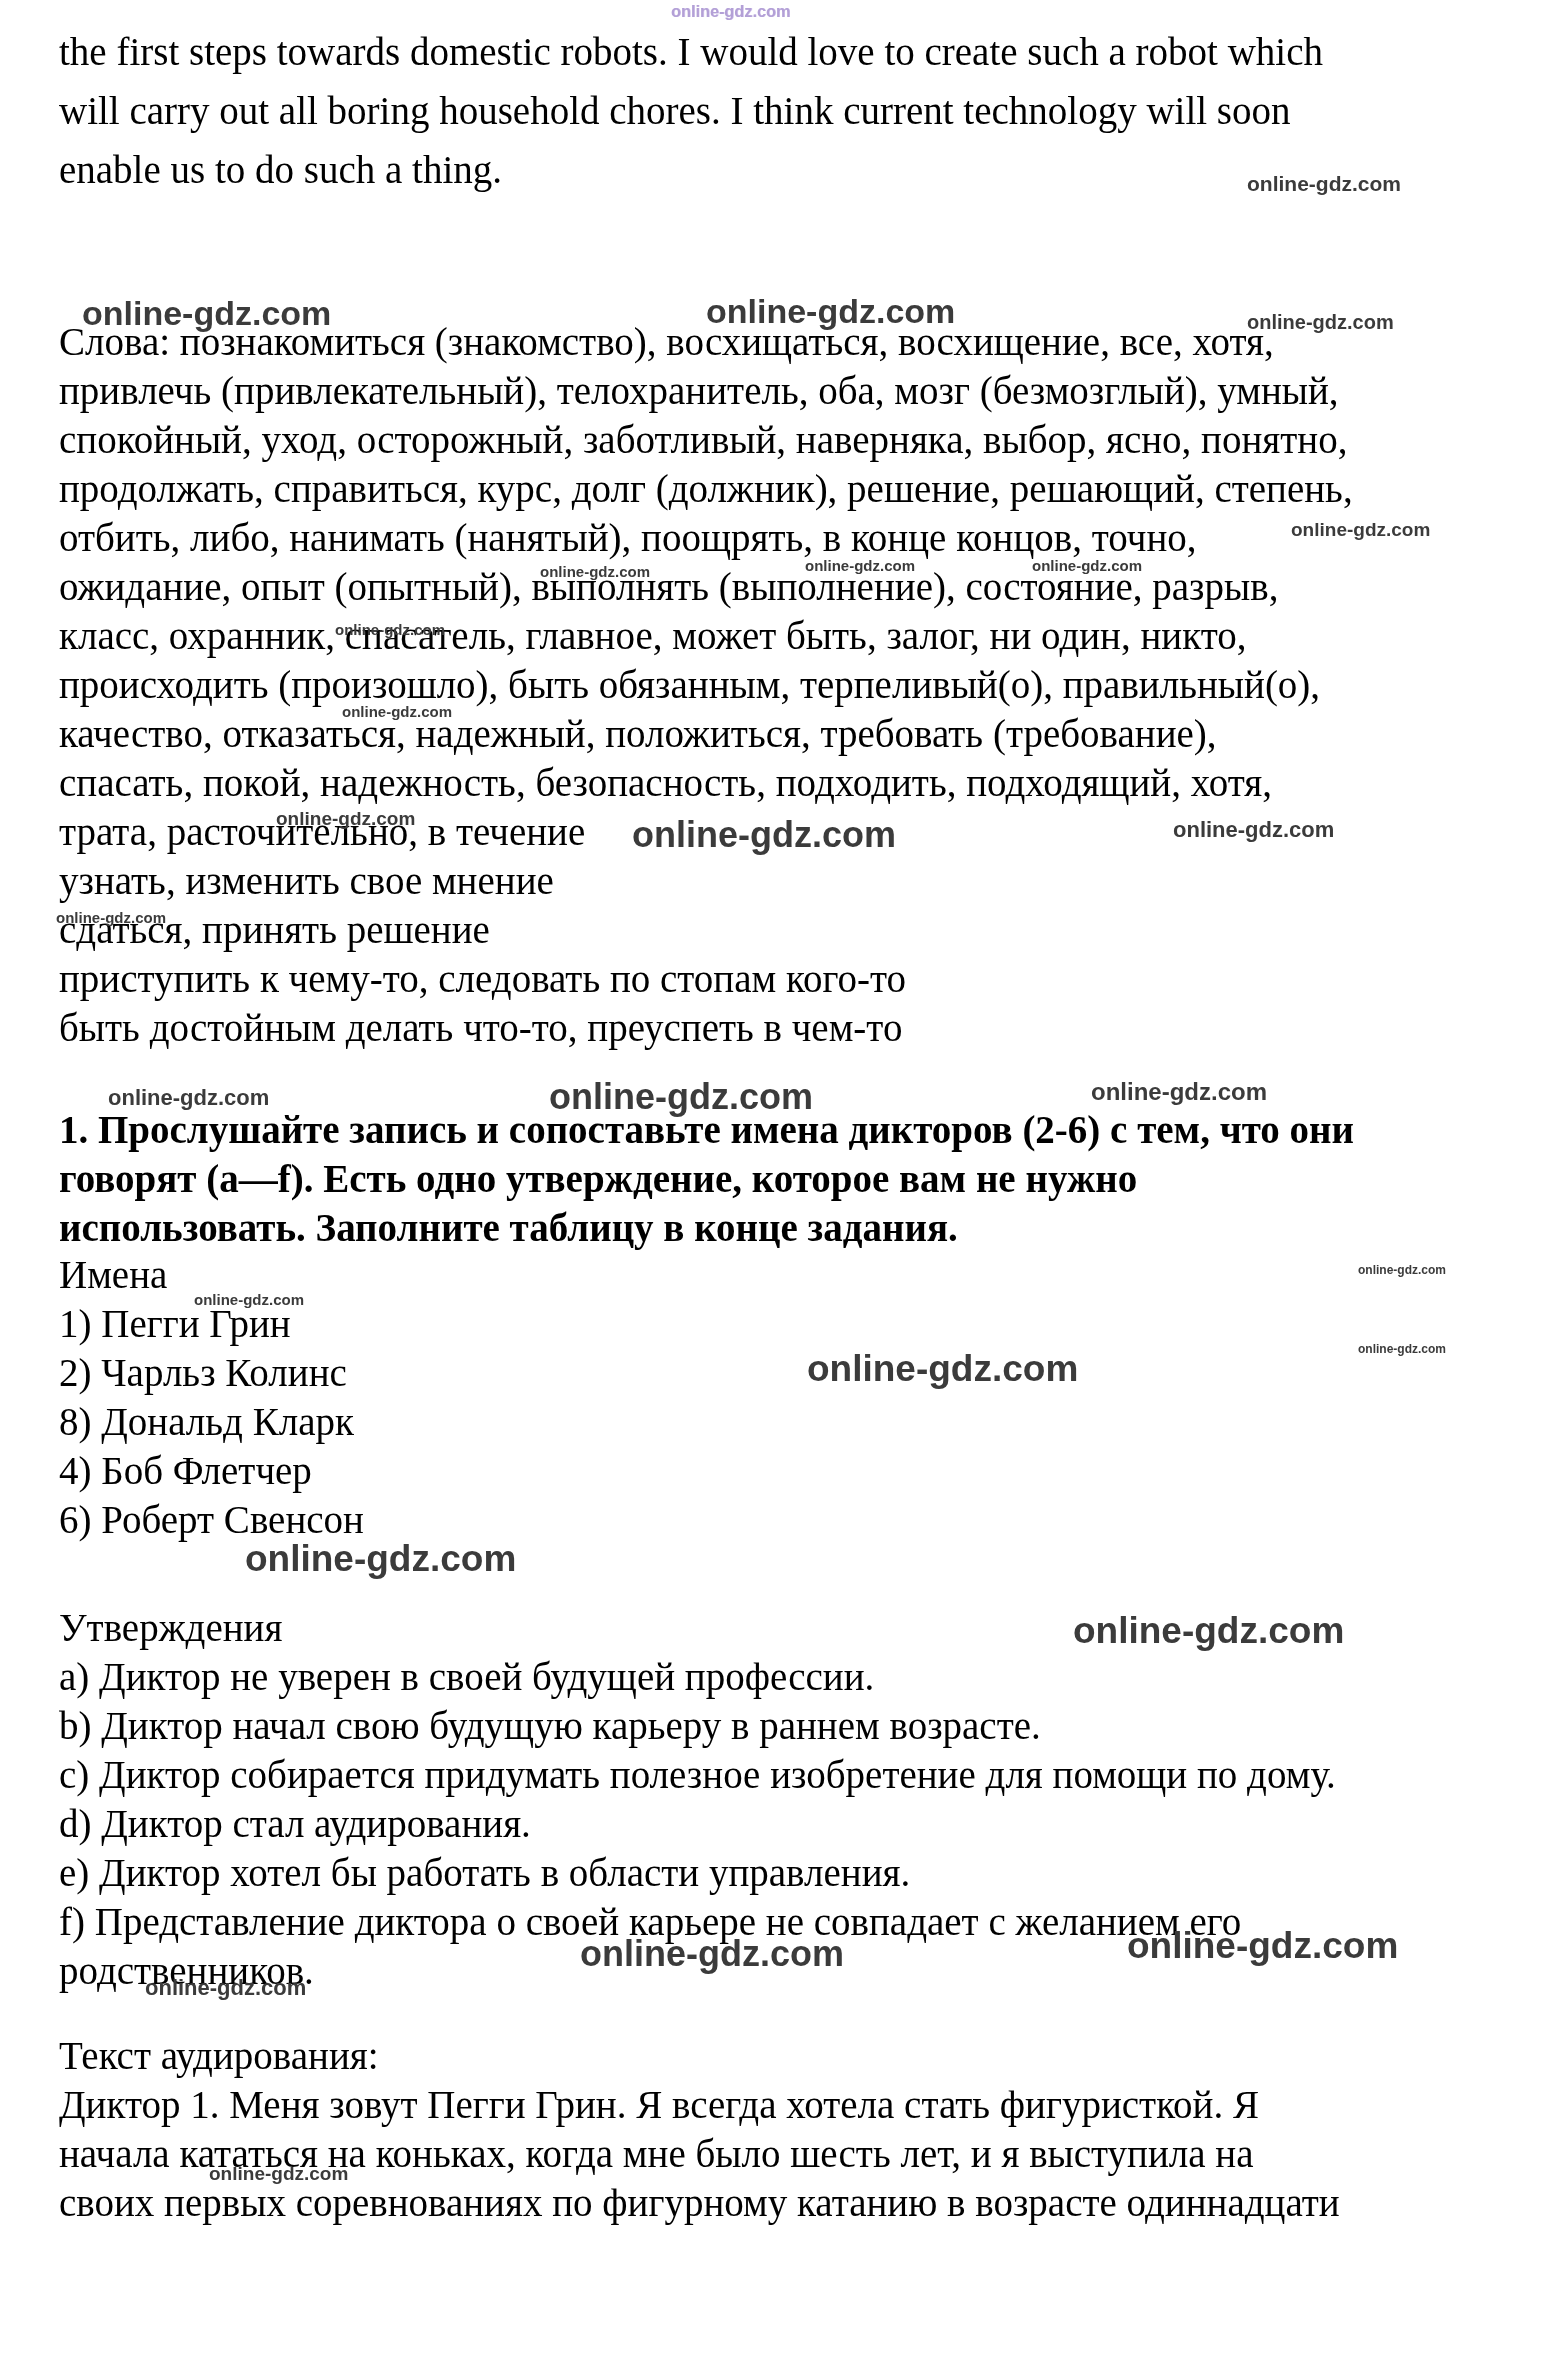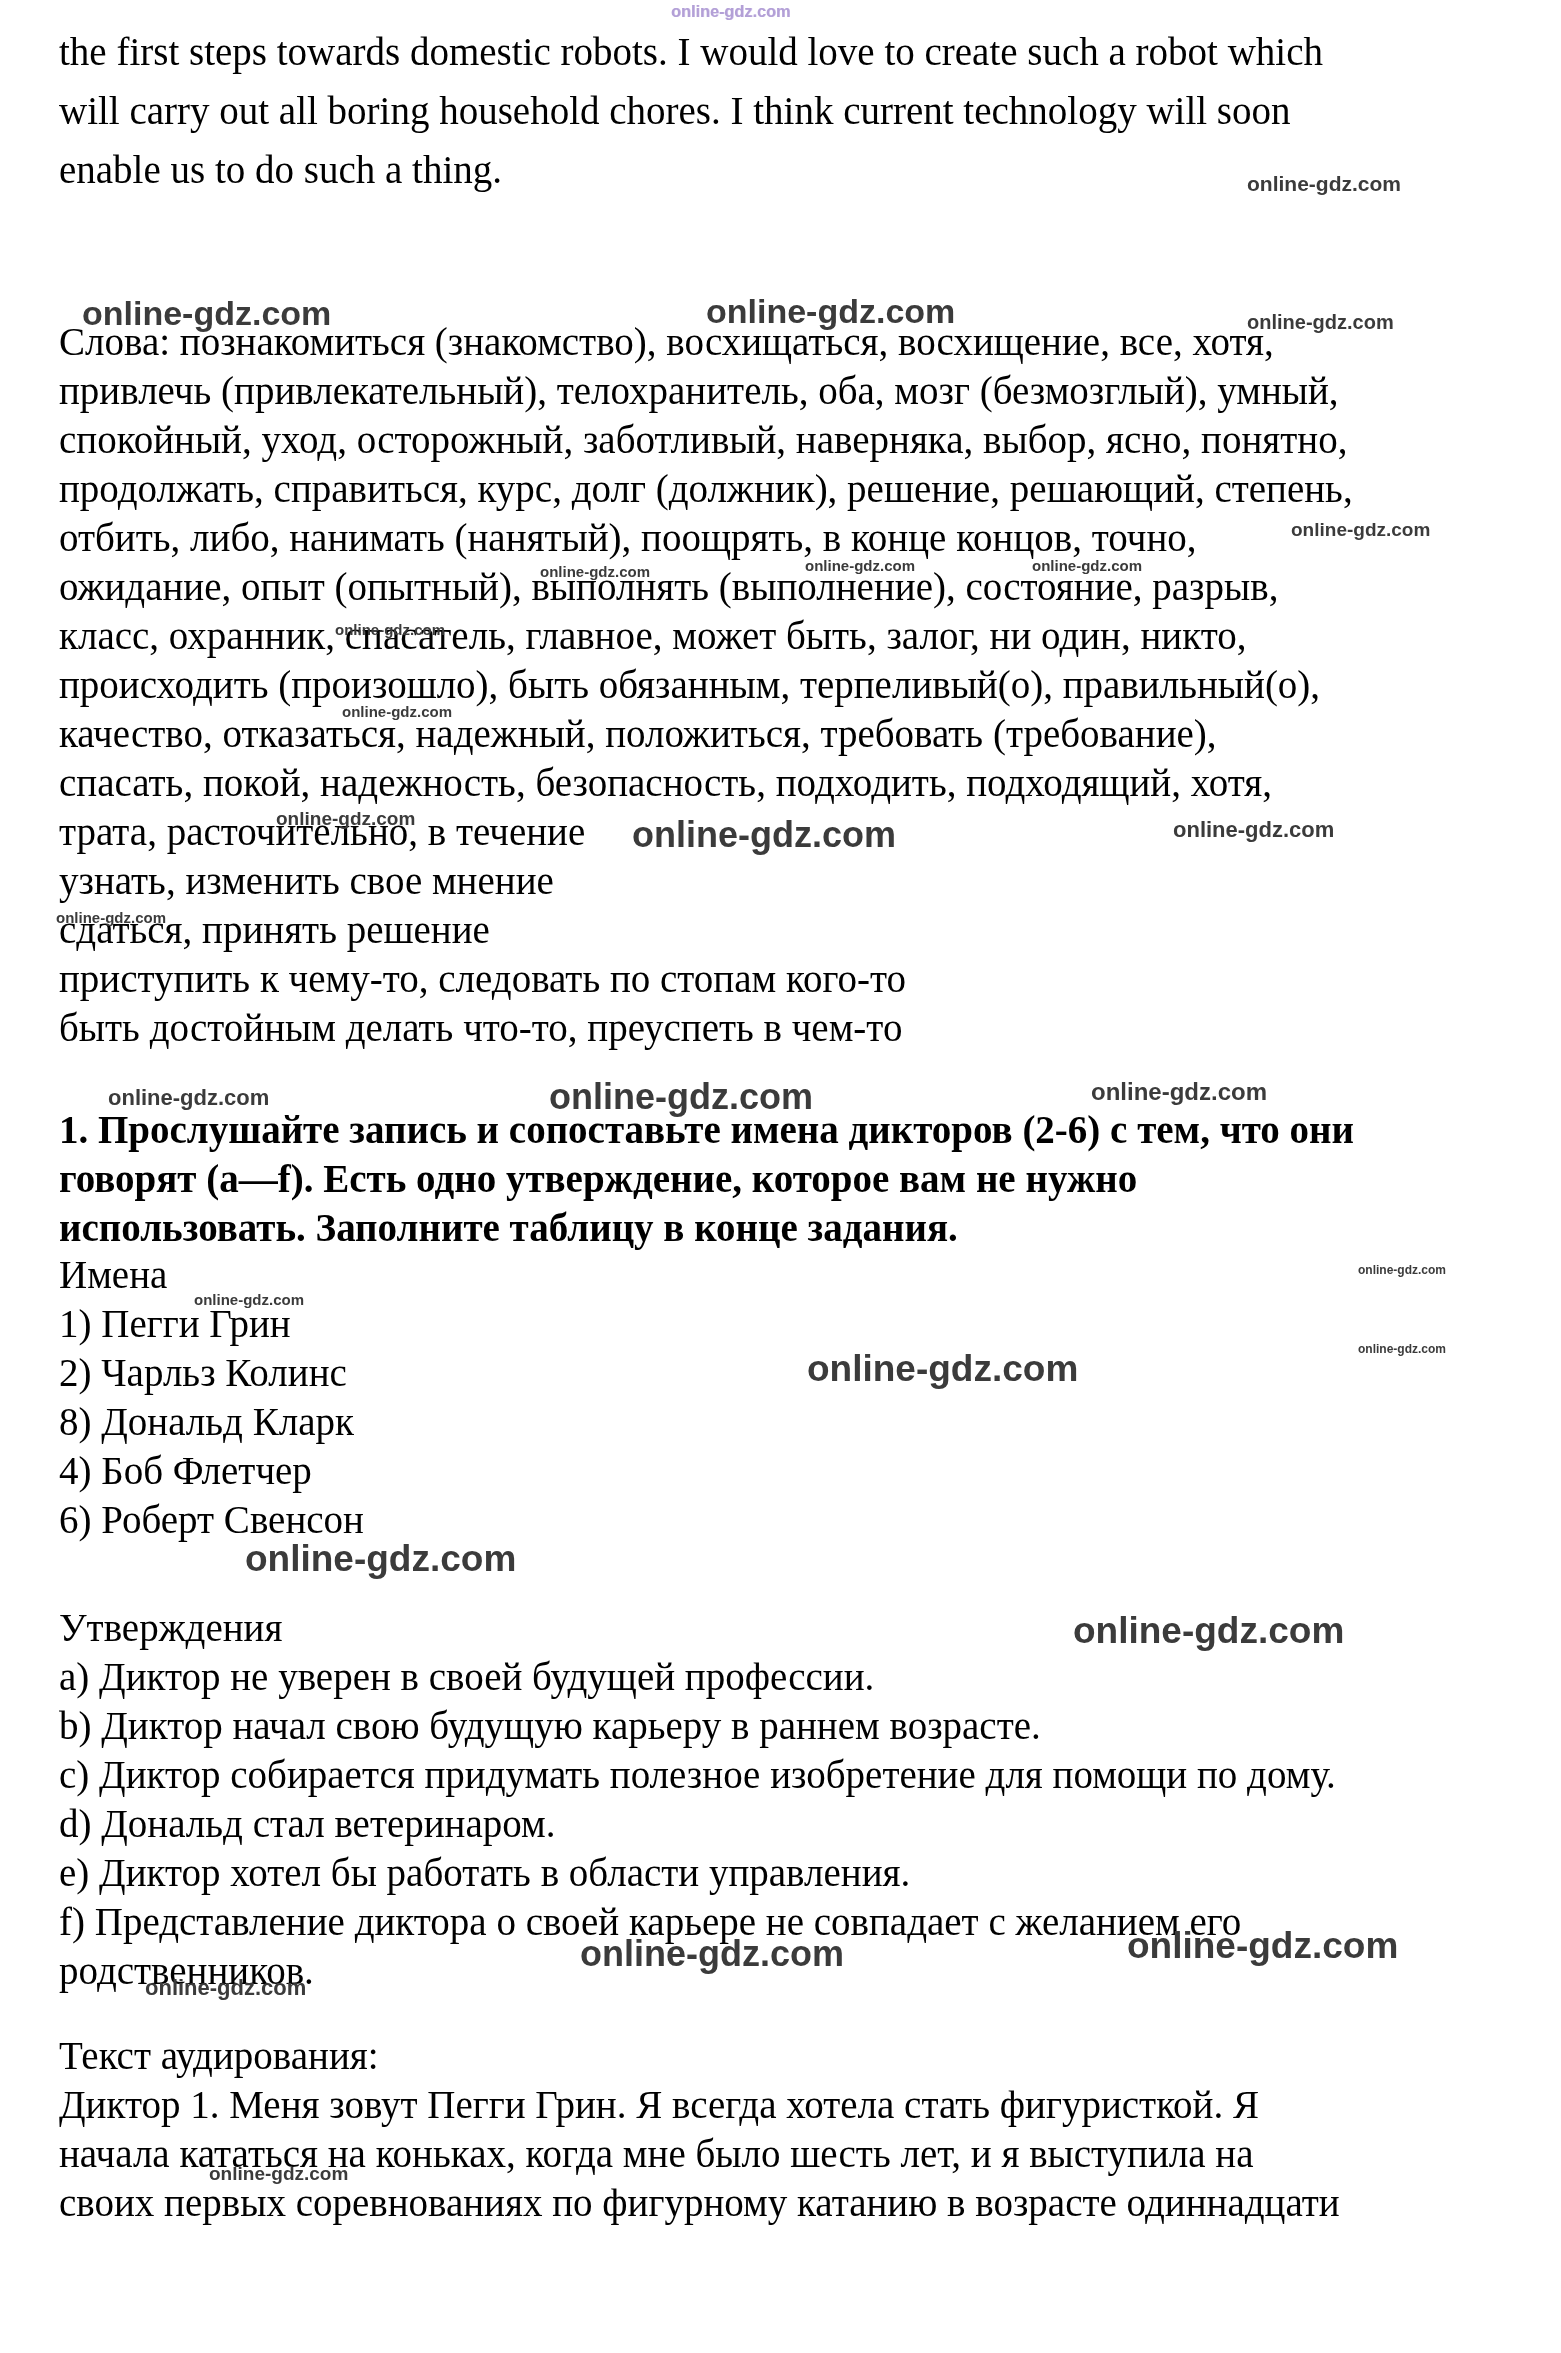--- a/index.html
+++ b/index.html
@@ -90,21 +90,21 @@
         <div class="line">6) Роберт Свенсон</div>
       </div>
   </div>
 
   <div class="block" style="top:1603px">
     <div class="line">Утверждения</div>
     <div>
         <div class="line">a) Диктор не уверен в своей будущей профессии.</div>
         <div class="line">b) Диктор начал свою будущую карьеру в раннем возрасте.</div>
         <div class="line">c) Диктор собирается придумать полезное изобретение для помощи по дому.</div>
-        <div class="line">d) Дональд стал ветеринаром.</div>
+        <div class="line">d) Диктор стал аудирования.</div>
         <div class="line">e) Диктор хотел бы работать в области управления.</div>
         <div class="line">f) Представление диктора о своей карьере не совпадает с желанием его</div>
         <div class="line">родственников.</div>
       </div>
   </div>
 
   <div class="block" style="top:2031px">
     <div class="line">Текст аудирования:</div>
     <div>
         <div class="line">Диктор 1. Меня зовут Пегги Грин. Я всегда хотела стать фигуристкой. Я</div>

